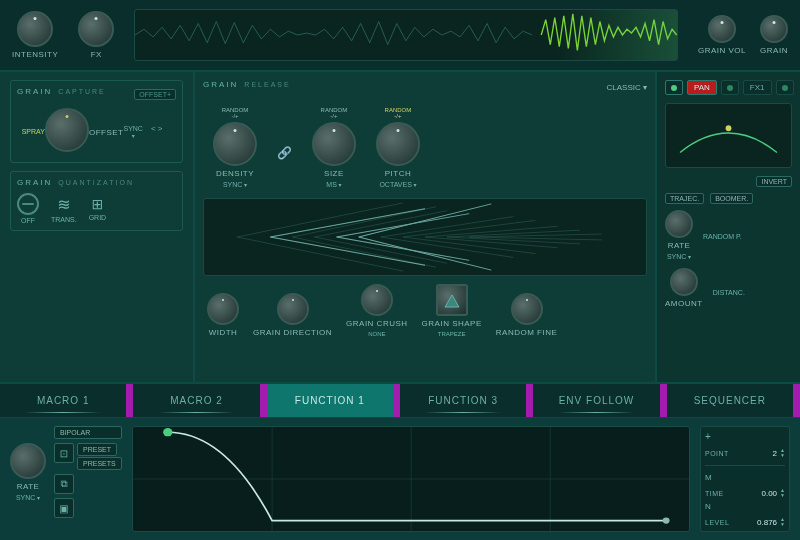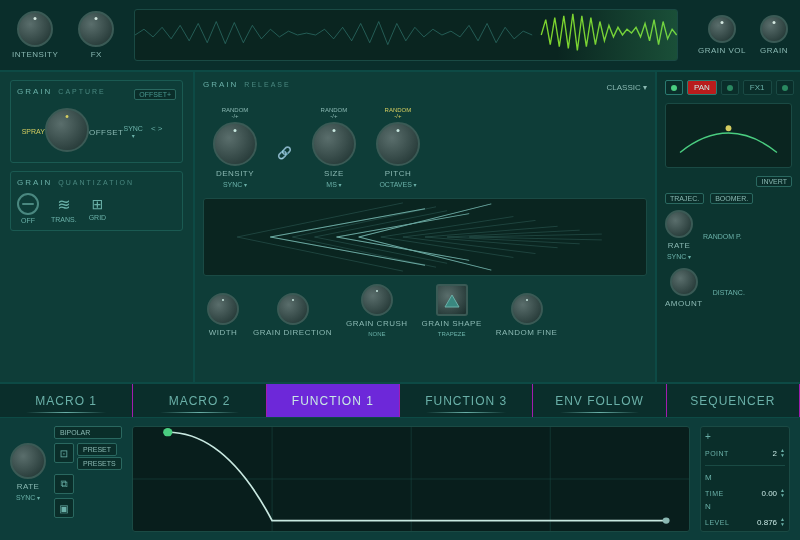--- a/index.html
+++ b/index.html
@@ -286,30 +286,30 @@
       display: flex;
       align-items: stretch;
       border-top: 2px solid #0d4a45;
       border-bottom: 1px solid #0d4a45;
     }
     .macro-tab {
       flex: 1;
       display: flex;
       align-items: center;
       justify-content: center;
-      font-size: 12px;
+      font-size: 10px;
       letter-spacing: 1px;
       cursor: pointer;
-      border-right: 1px solid #a21caf;
+      border-right: 7px solid #a21caf;
       color: #6ab0a8;
       gap: 6px;
       position: relative;
     }
     .macro-tab.active {
-      background: #6d28d9;
+      background: #0f766e;
       color: #c8e8e4;
     }
     .macro-line {
       position: absolute;
       bottom: 4px;
       width: 60%;
       height: 1px;
       background: linear-gradient(90deg, transparent, #6ab0a8, transparent);
     }
 

